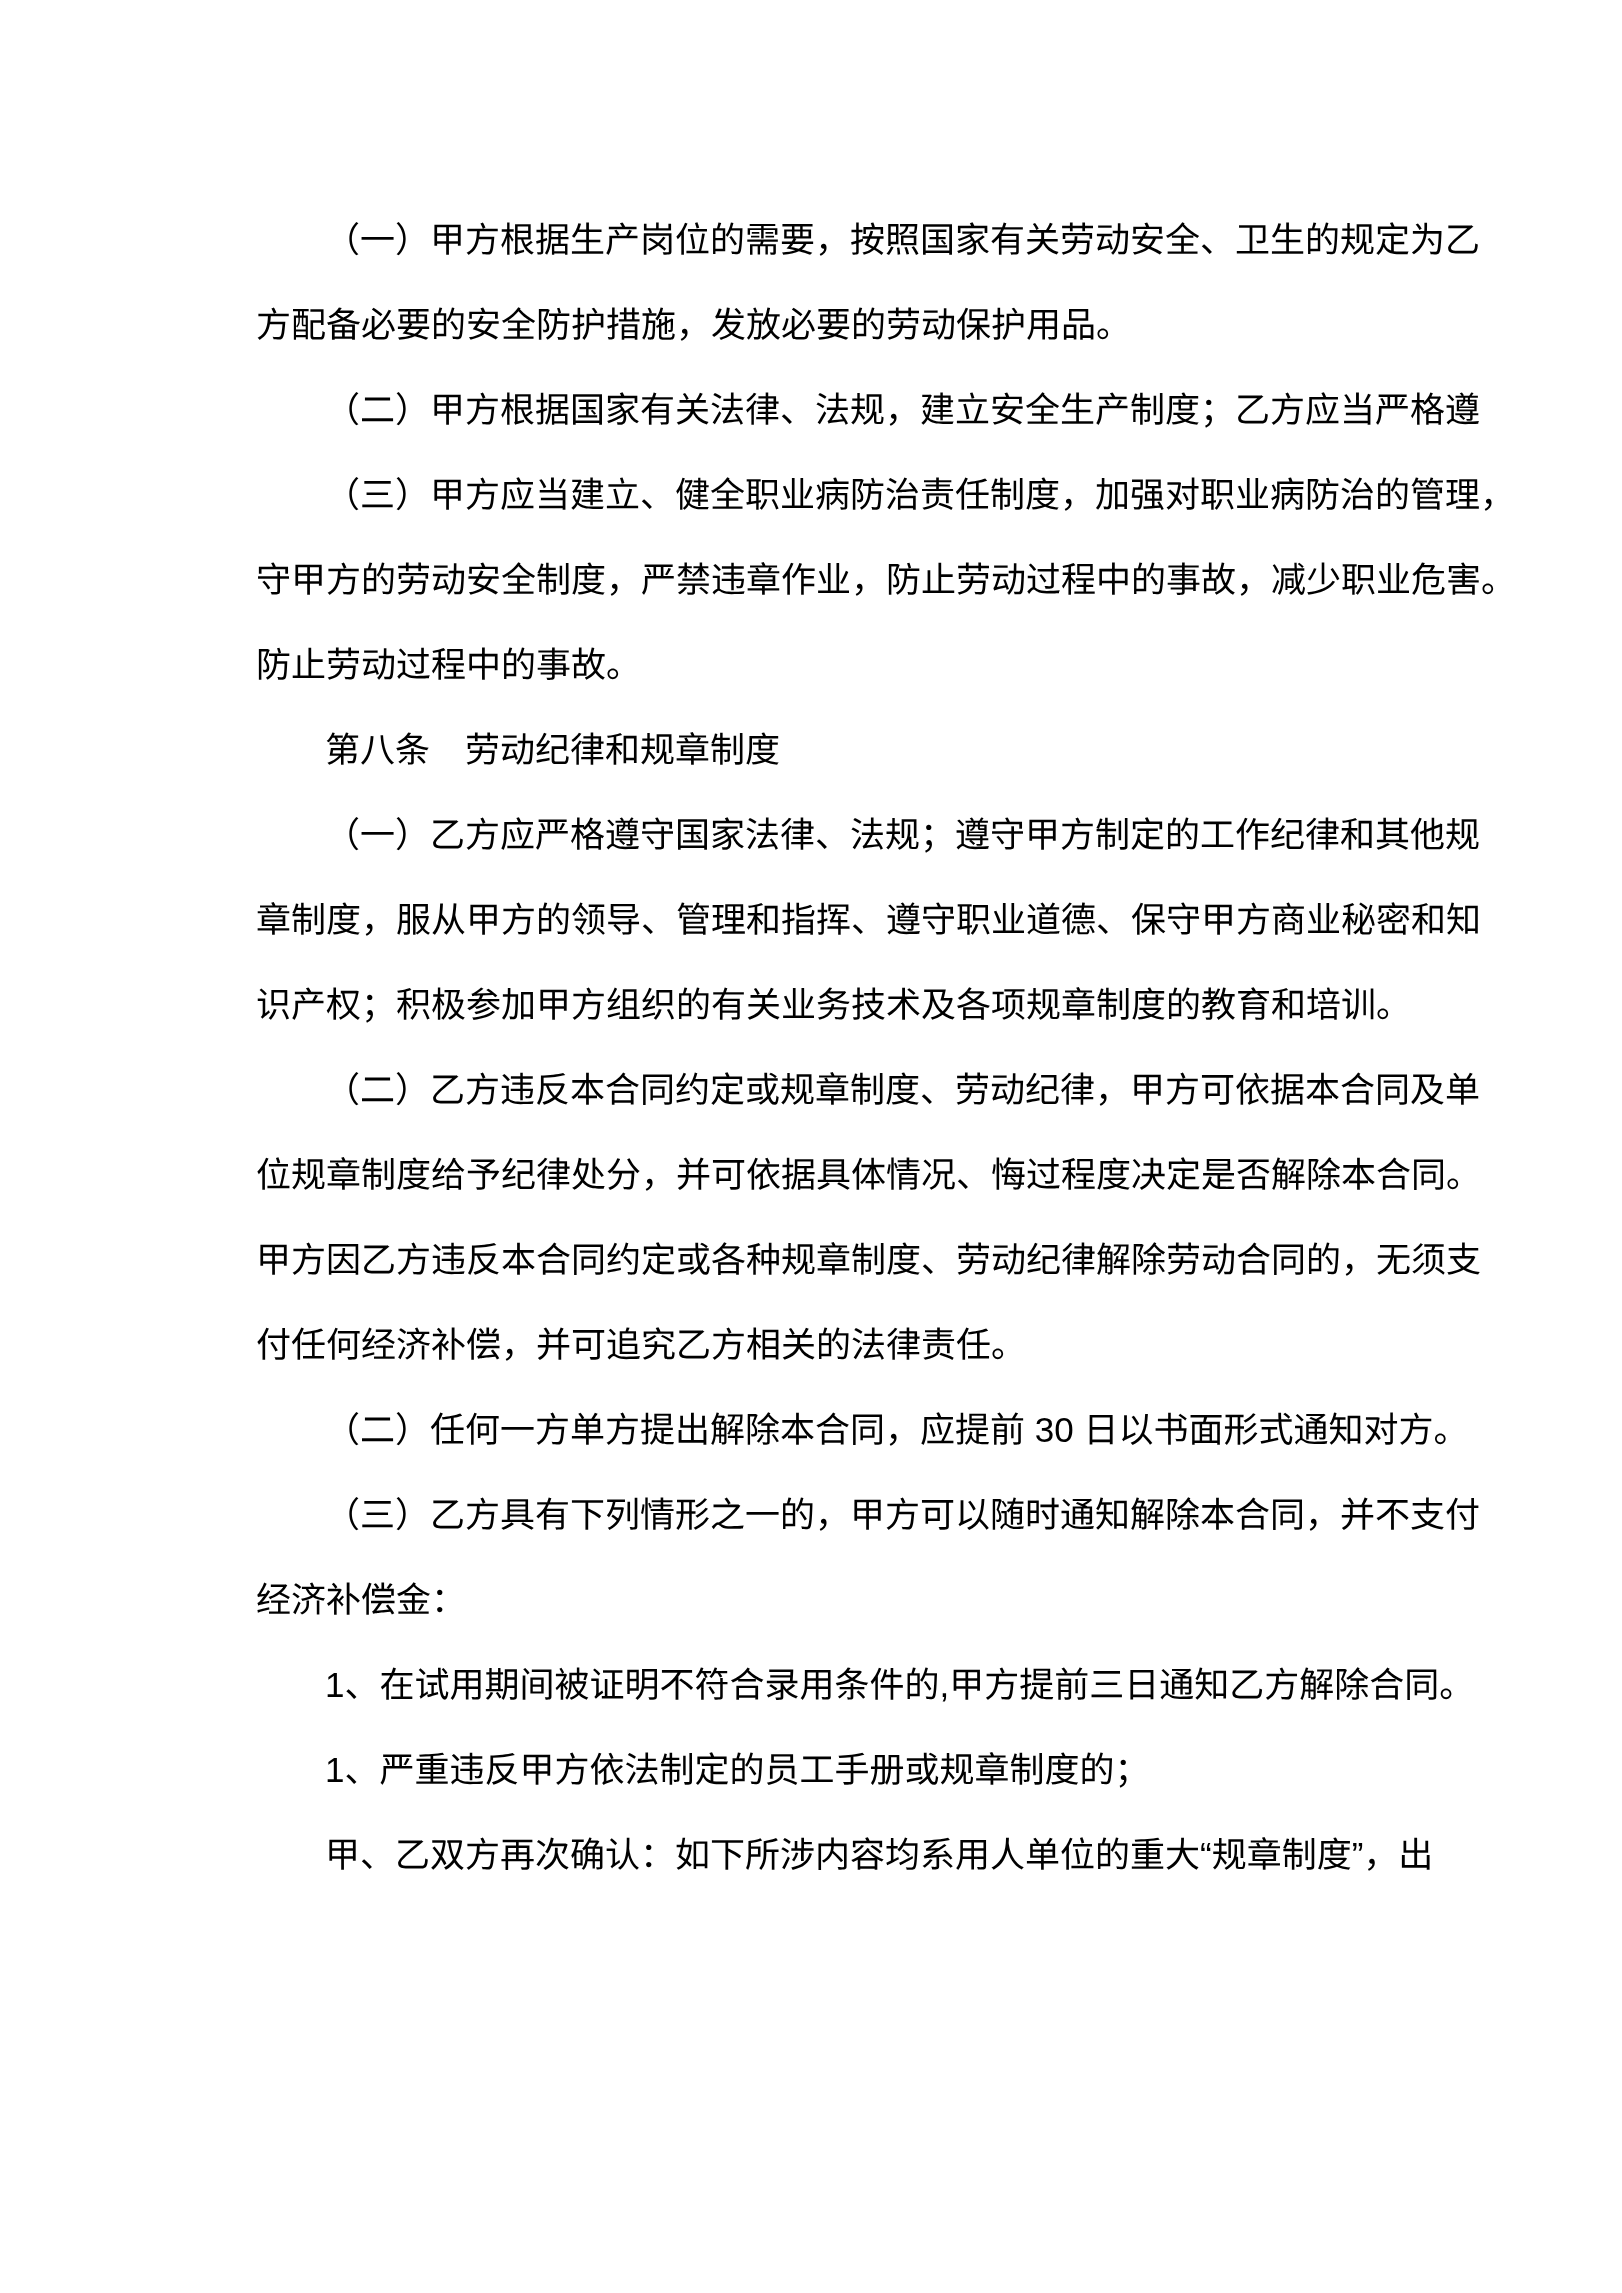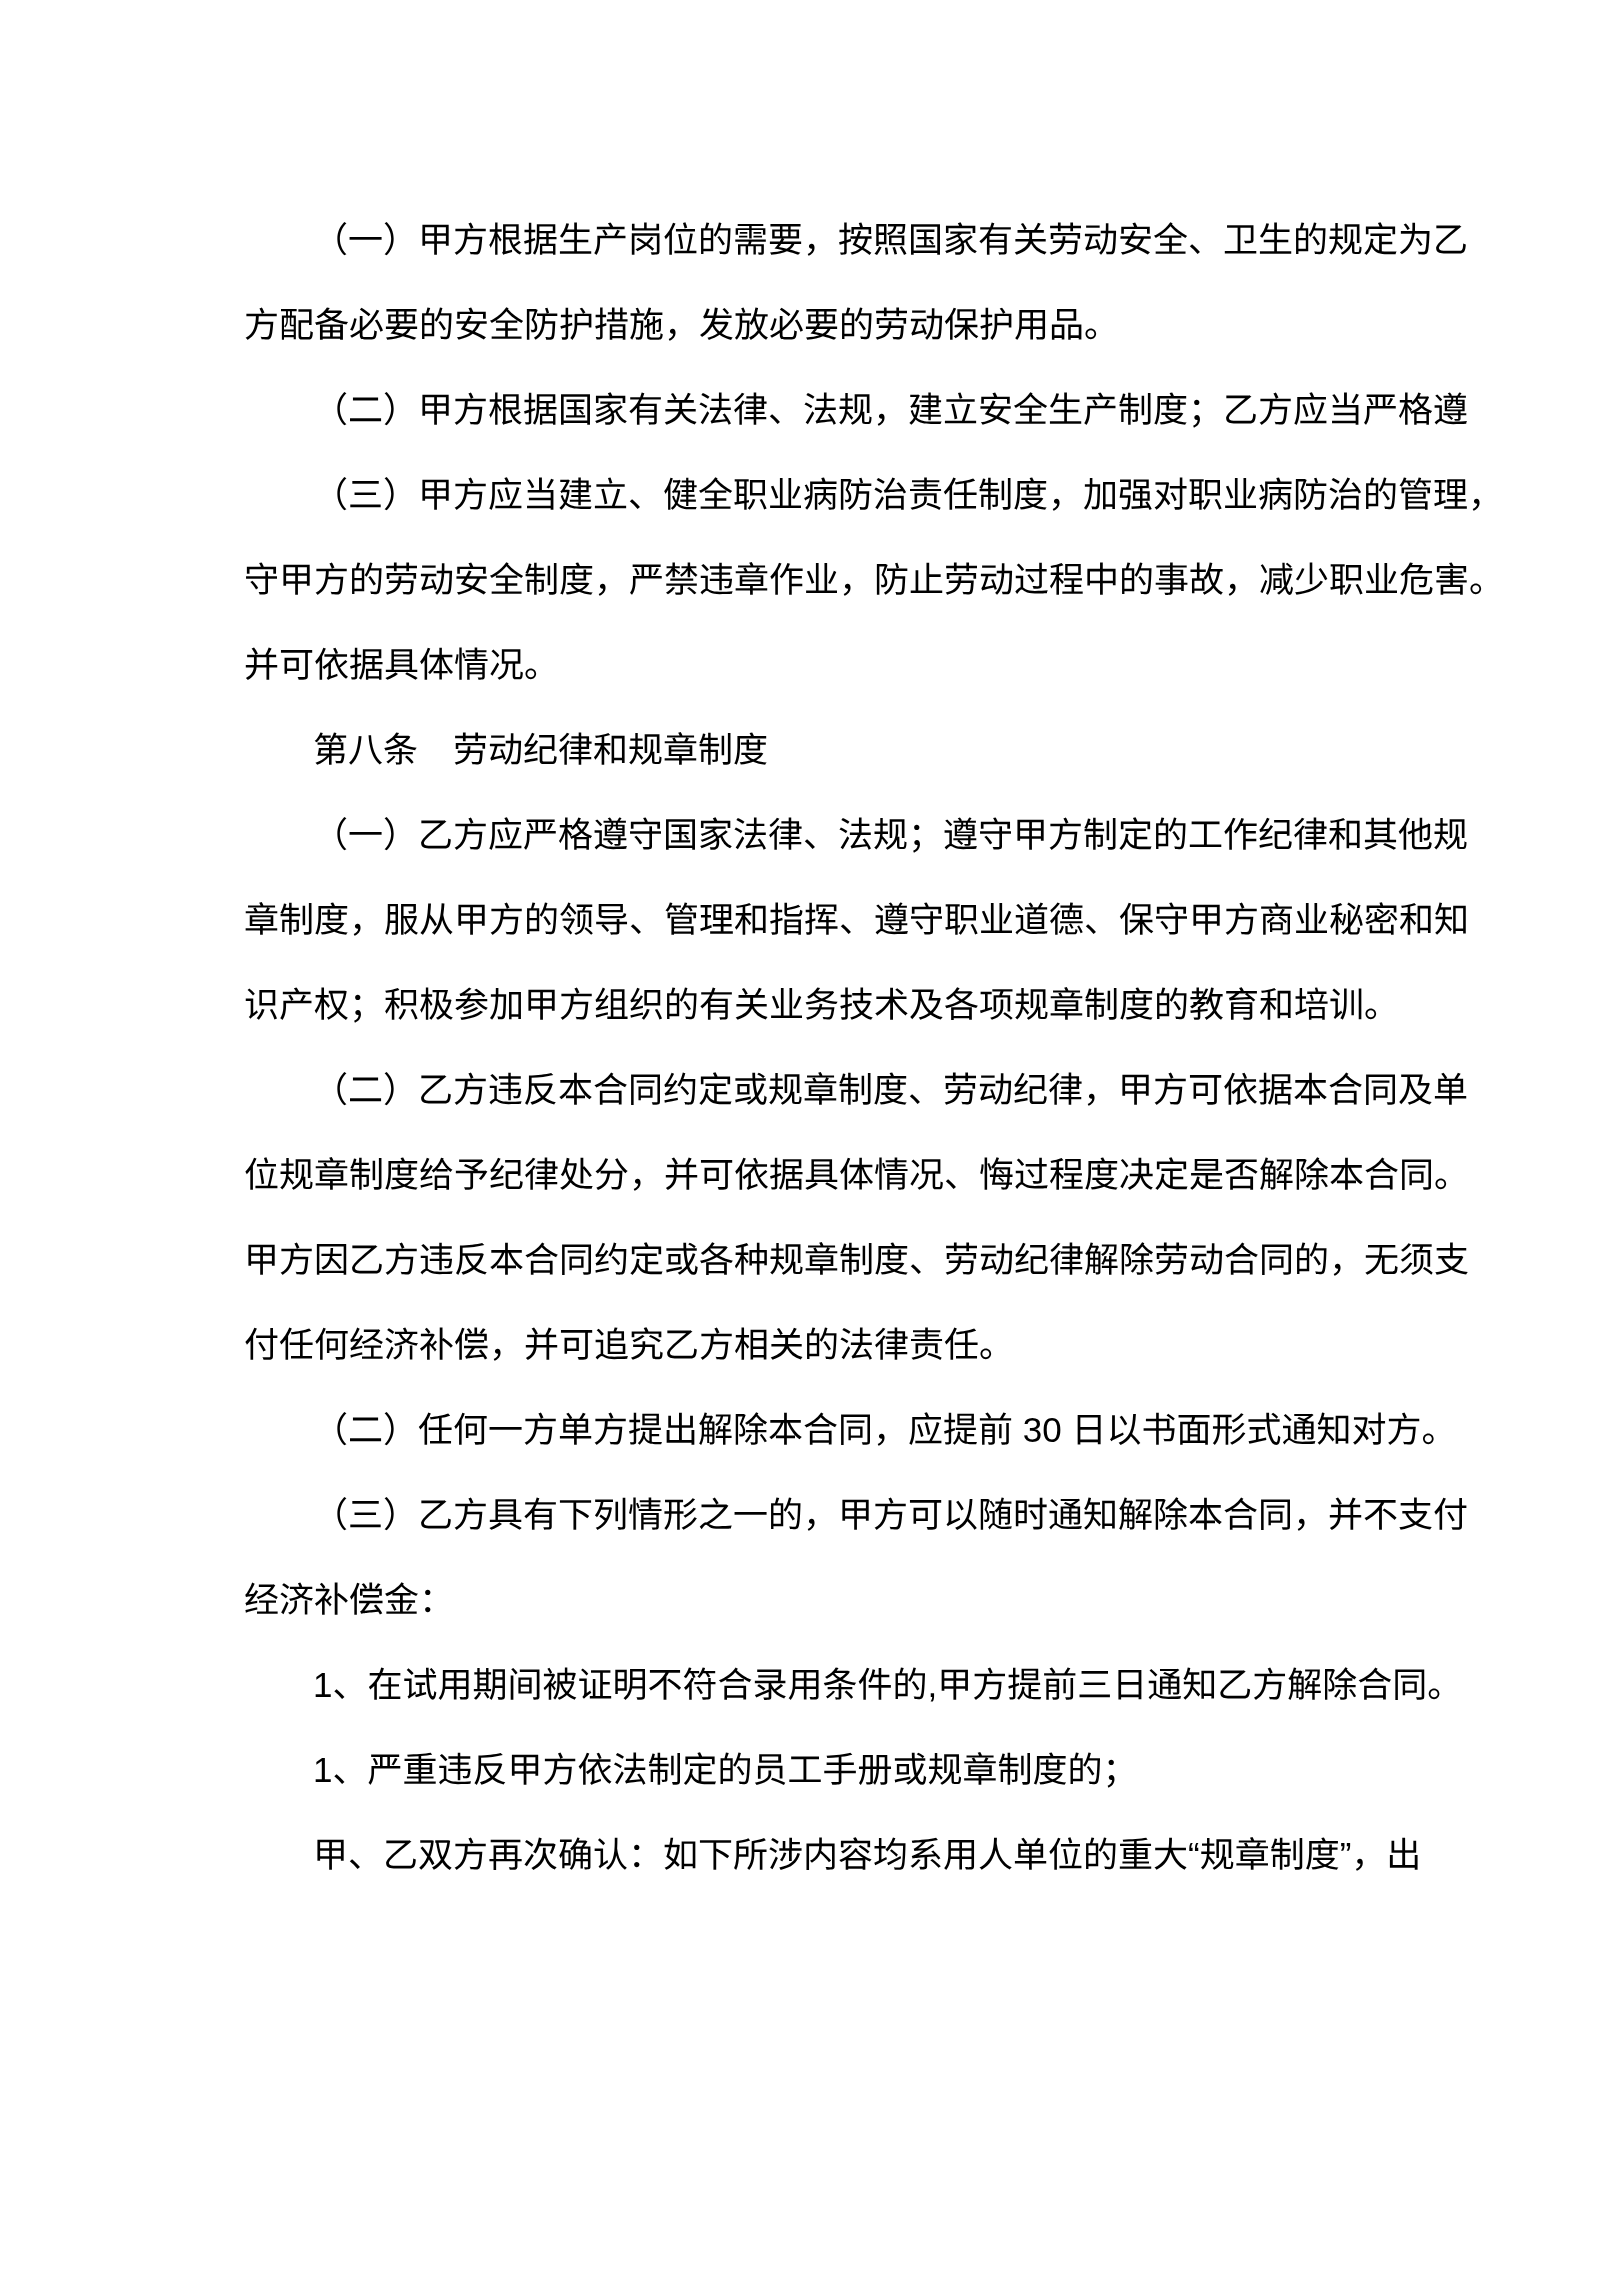--- a/index.html
+++ b/index.html
@@ -11,21 +11,21 @@
     font-family: "Liberation Sans", sans-serif;
   }
   .page {
     position: relative;
     width: 1623px;
     height: 2294px;
     background: #ffffff;
   }
   .content {
     position: absolute;
-    left: 244px;
+    left: 256px;
     top: 197px;
     width: 1209px;
   }
   .line {
     font-family: "Liberation Sans", sans-serif;
     font-size: 35px;
     line-height: 85px;
     color: #000000;
     white-space: nowrap;
     text-align: left;
@@ -37,21 +37,21 @@
 </head>
 <body>
 
 <div class="page">
   <div class="content">
       <div class="line indent">（一）甲方根据生产岗位的需要，按照国家有关劳动安全、卫生的规定为乙</div>
       <div class="line">方配备必要的安全防护措施，发放必要的劳动保护用品。</div>
       <div class="line indent">（二）甲方根据国家有关法律、法规，建立安全生产制度；乙方应当严格遵</div>
       <div class="line indent">（三）甲方应当建立、健全职业病防治责任制度，加强对职业病防治的管理，</div>
       <div class="line">守甲方的劳动安全制度，严禁违章作业，防止劳动过程中的事故，减少职业危害。</div>
-      <div class="line">并可依据具体情况。</div>
+      <div class="line">防止劳动过程中的事故。</div>
       <div class="line indent">第八条　劳动纪律和规章制度</div>
       <div class="line indent">（一）乙方应严格遵守国家法律、法规；遵守甲方制定的工作纪律和其他规</div>
       <div class="line">章制度，服从甲方的领导、管理和指挥、遵守职业道德、保守甲方商业秘密和知</div>
       <div class="line">识产权；积极参加甲方组织的有关业务技术及各项规章制度的教育和培训。</div>
       <div class="line indent">（二）乙方违反本合同约定或规章制度、劳动纪律，甲方可依据本合同及单</div>
       <div class="line">位规章制度给予纪律处分，并可依据具体情况、悔过程度决定是否解除本合同。</div>
       <div class="line">甲方因乙方违反本合同约定或各种规章制度、劳动纪律解除劳动合同的，无须支</div>
       <div class="line">付任何经济补偿，并可追究乙方相关的法律责任。</div>
       <div class="line indent">（二）任何一方单方提出解除本合同，应提前 30 日以书面形式通知对方。</div>
       <div class="line indent">（三）乙方具有下列情形之一的，甲方可以随时通知解除本合同，并不支付</div>

